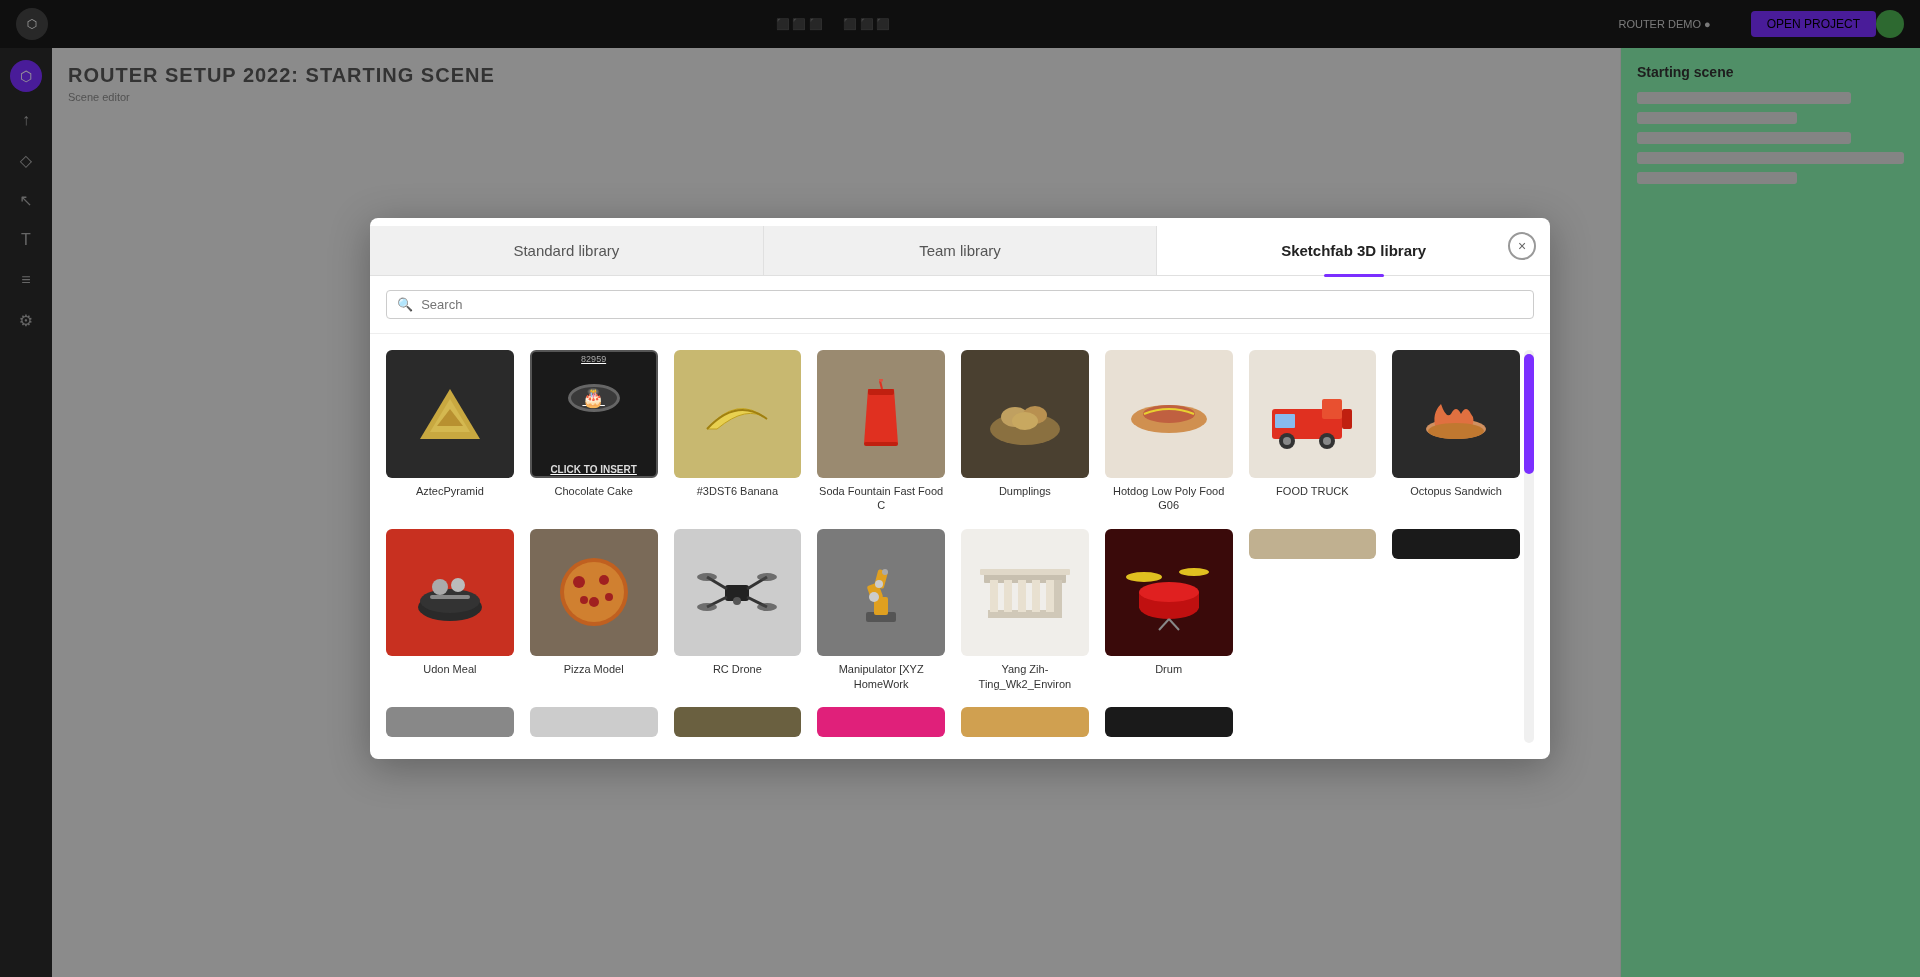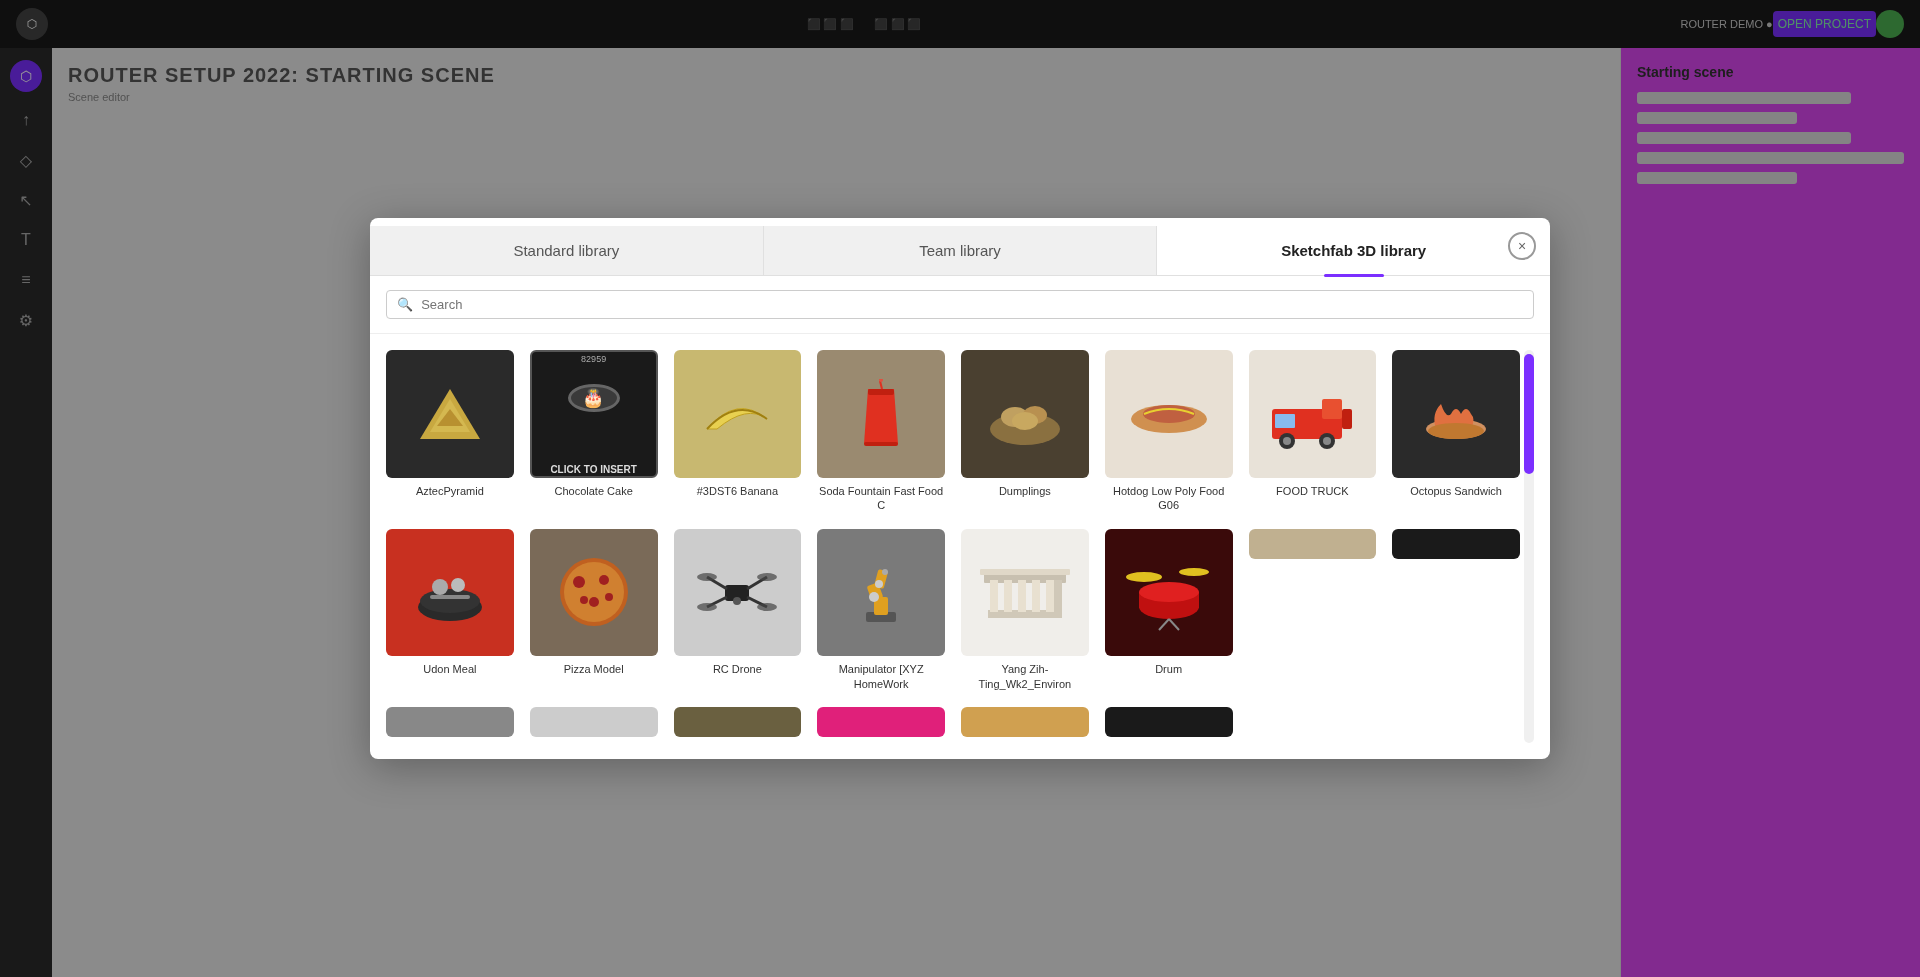--- a/index.html
+++ b/index.html
@@ -38,26 +38,27 @@
     }
     .app-topbar-actions {
       display: flex; gap: 20px; flex: 1; justify-content: center;
     }
     .app-topbar-action { color: #aaa; font-size: 11px; text-align: center; }
     .app-topbar-right {
       display: flex; align-items: center; gap: 0; margin-left: auto;
     }
     .btn-purple {
       background: #7B2FFF;
-      color: #86efac;
+      color: #000000;
       border: none;
       border-radius: 4px;
-      padding: 6px 5px;
+      padding: 6px 16px;
       font-size: 12px;
       cursor: pointer;
+      margin-left: 40px;
     }
     .avatar-circle {
       width: 28px; height: 28px;
       border-radius: 50%;
       background: #4CAF50;
     }
 
     .app-sidebar {
       position: absolute;
       top: 48px; left: 0;
@@ -95,21 +96,21 @@
       color: #555;
       letter-spacing: 1px;
       margin-bottom: 4px;
     }
     .scene-subtitle { font-size: 11px; color: #888; }
 
     .right-panel {
       position: absolute;
       top: 48px; right: 0;
       width: 300px; bottom: 0;
-      background: #d946ef;
+      background: #86efac;
       border-left: 1px solid #ddd;
       padding: 16px;
     }
     .right-panel-title { font-size: 14px; font-weight: 600; color: #333; margin-bottom: 12px; }
     .right-panel-row { height: 12px; background: #ddd; border-radius: 3px; margin-bottom: 8px; }
     .right-panel-row.short { width: 60%; }
     .right-panel-row.medium { width: 80%; }
 
     
     .modal-overlay {
@@ -287,20 +288,21 @@
       background: #222;
       color: #fff;
       font-size: 11px;
       text-align: center;
       padding: 4px;
       display: flex;
       flex-direction: column;
       align-items: center;
       justify-content: center;
       gap: 20px;
+      text-decoration: underline;
     }
     .tile-click-insert .insert-label {
       font-size: 10px;
       color: #ddd;
       font-weight: 700;
       margin-top: 32px;
     }
     .bg-dark { background: #2a2a2a; }
     .partial-item-thumb {
       aspect-ratio: 1;

